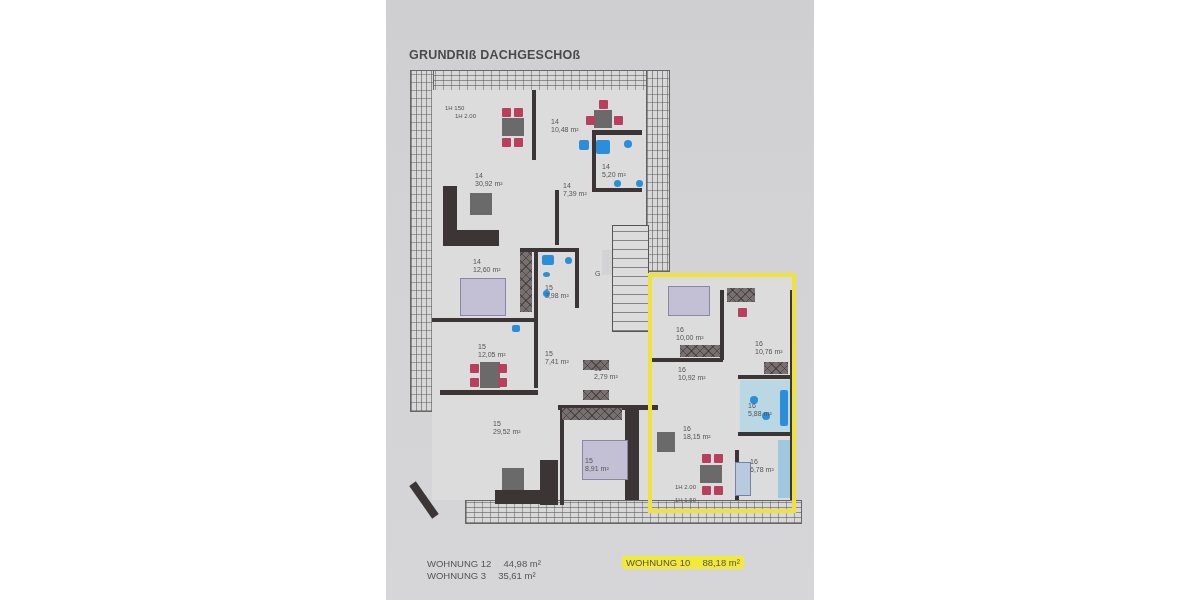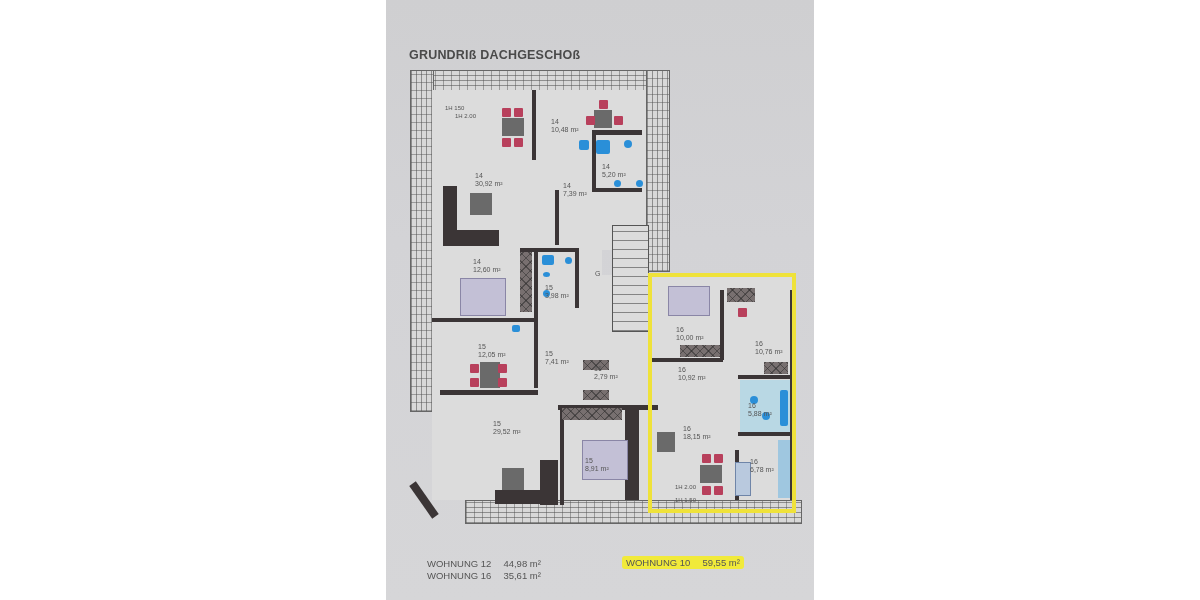--- a/index.html
+++ b/index.html
@@ -150,17 +150,17 @@
 
 <div class="room-label" style="left:445px;top:104px;font-size:6px;">1H 150</div>
 <div class="room-label" style="left:455px;top:112px;font-size:6px;">1H 2.00</div>
 <div class="room-label" style="left:675px;top:483px;font-size:6px;">1H 2.00</div>
 <div class="room-label" style="left:675px;top:496px;font-size:6px;">1H 1.50</div>
 
 <div class="legend" style="left:427px;top:558px;">
   <span>WOHNUNG 12</span><span class="area">44,98 m²</span>
 </div>
 <div class="legend" style="left:427px;top:570px;">
-  <span>WOHNUNG 16</span><span class="area">35,61 m²</span>
+  <span>WOHNUNG 3</span><span class="area">35,61 m²</span>
 </div>
 <div class="legend" style="left:622px;top:557px;">
-  <span class="hl"><span>WOHNUNG 10</span><span class="area">59,55 m²</span></span>
+  <span class="hl"><span>WOHNUNG 10</span><span class="area">88,18 m²</span></span>
 </div>
 
 </body></html>

